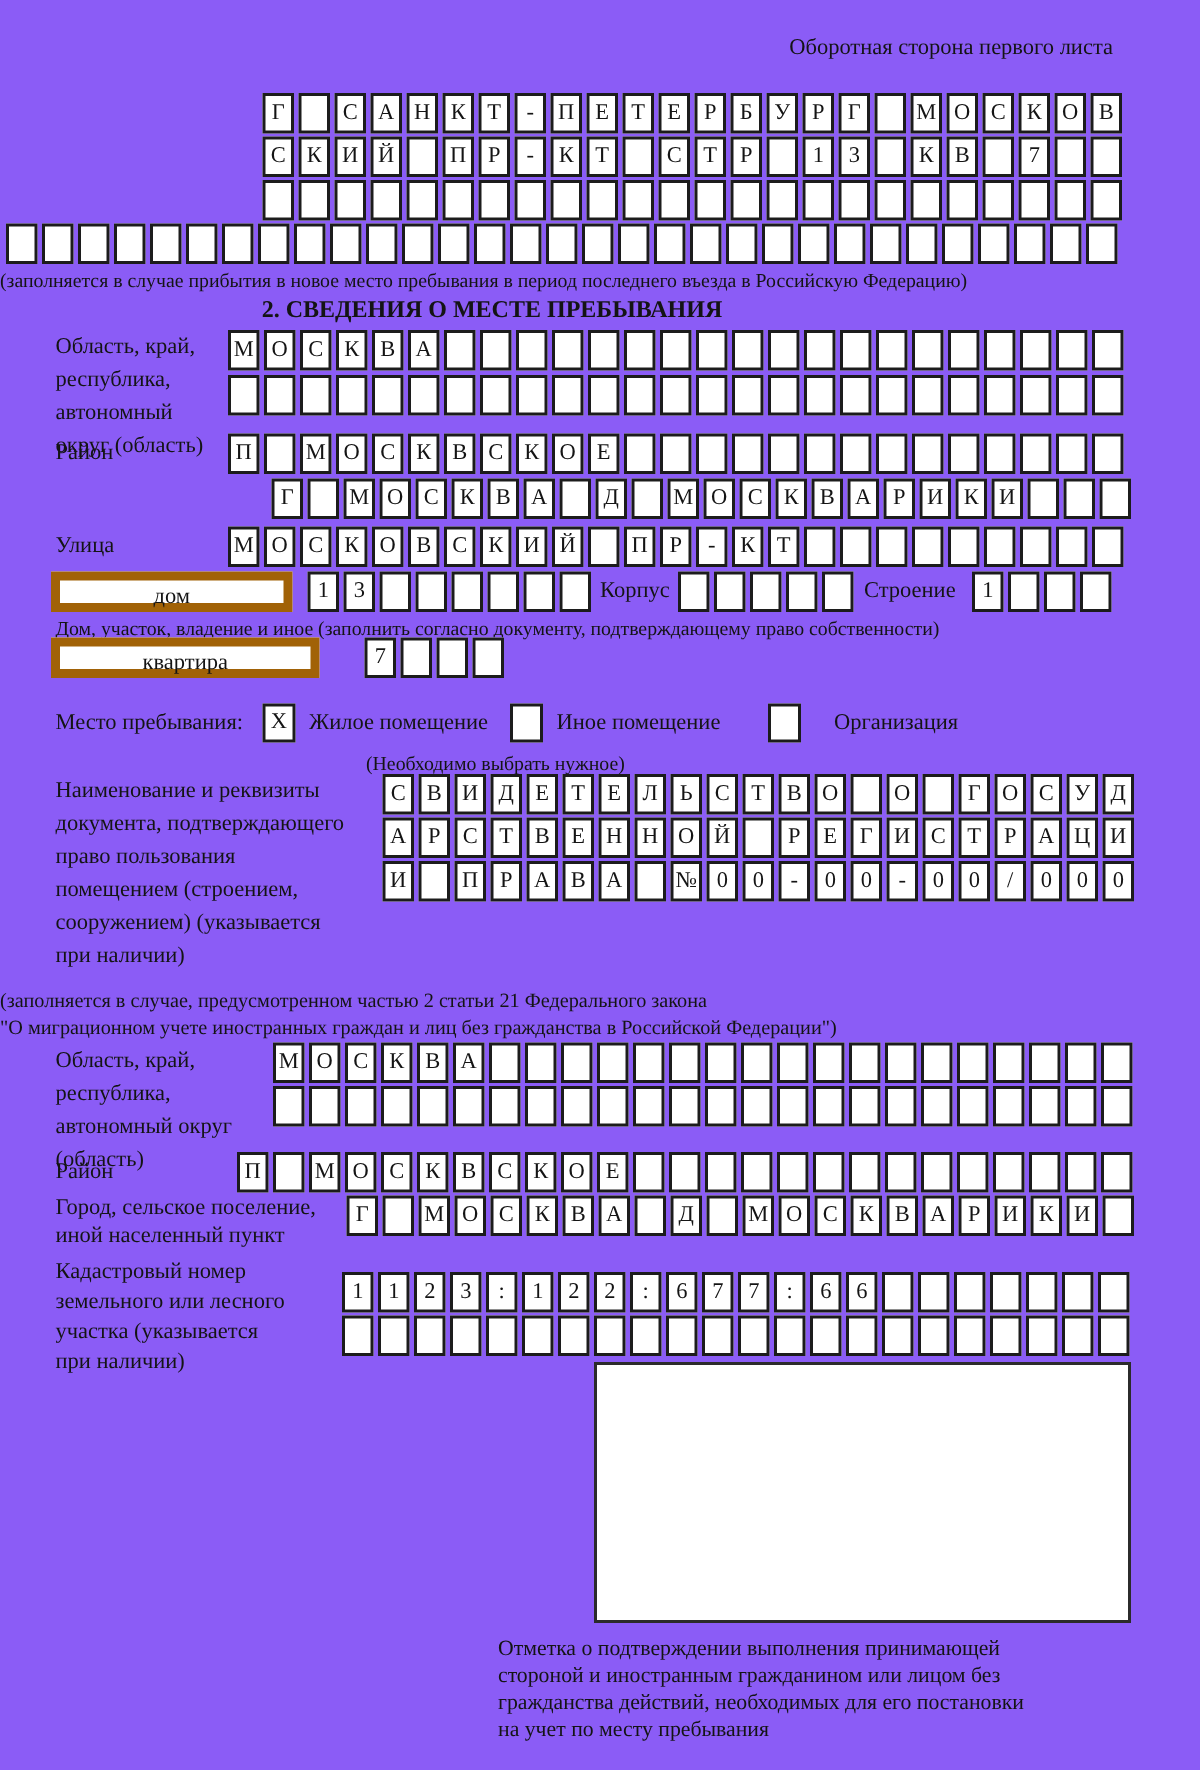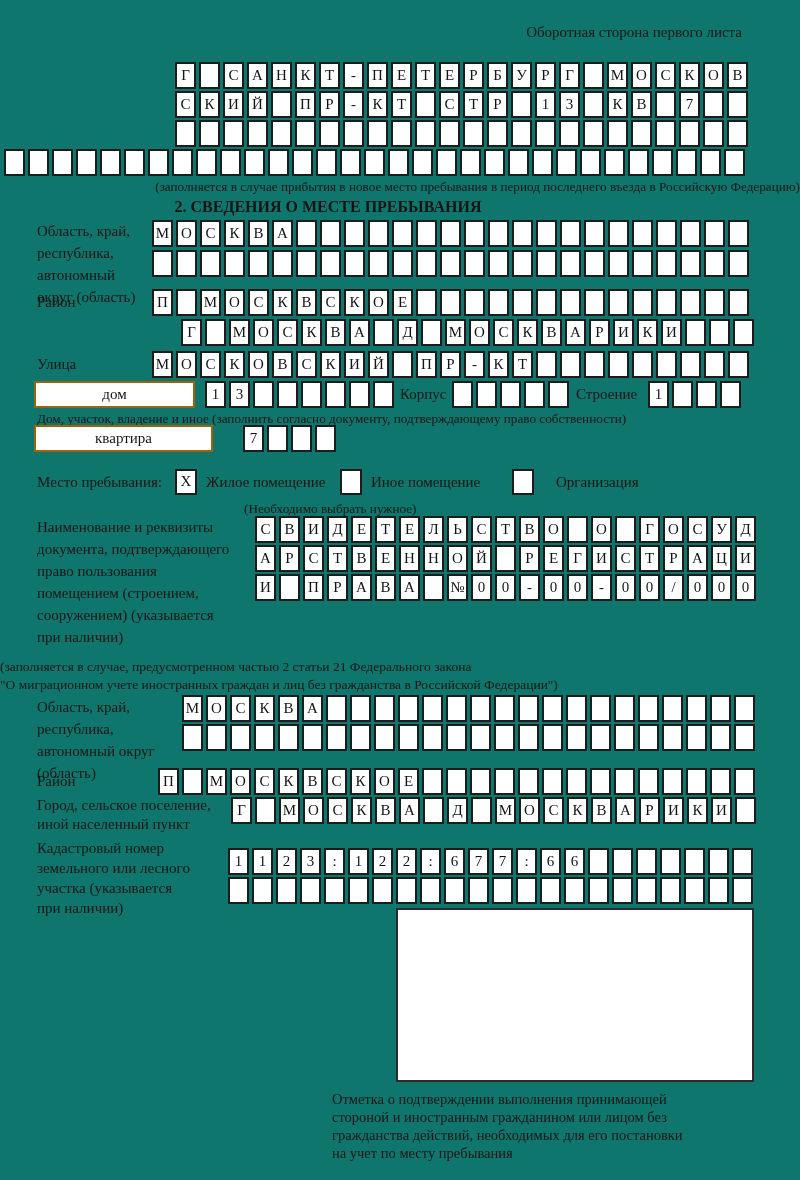--- a/index.html
+++ b/index.html
@@ -1,28 +1,28 @@
 <!DOCTYPE html>
 <html><head>
 <meta charset="utf-8">
 <style>
   html,body{margin:0;padding:0;background:#fff}
   body{width:800px;height:1180px;font-family:"Liberation Serif","DejaVu Serif",serif;color:#141414}
-  #form{position:relative;width:800px;height:1180px;overflow:hidden;background:#0f766e}
+  #form{position:relative;width:800px;height:1180px;overflow:hidden;background:#8b5cf6}
   .lbl{position:absolute;font-size:15px;line-height:21px;white-space:pre-line}
   .lh22{line-height:22px}
   .lh20{line-height:20px}
   .lh19{line-height:19px}
   .cellrow{position:absolute;display:flex;gap:3px}
   .cell{flex:none;width:21px;height:27px;box-sizing:border-box;border:2px solid #1c1c1c;
         font-size:15px;line-height:22px;text-align:center;background:#fff}
   .caption{position:absolute;font-size:13.2px;line-height:17px}
-  .centered{left:0;width:800px;text-align:right}
+  .centered{left:0;width:800px;text-align:left}
   .hdr{position:absolute;left:0;width:656px;text-align:center;font-weight:700;font-size:16px}
-  .wbox{position:absolute;box-sizing:border-box;height:27px;border:2px solid #a16207;
+  .wbox{position:absolute;box-sizing:border-box;height:27px;border:6px solid #a16207;
         font-size:15px;line-height:22px;text-align:center;background:#fff}
   .chk{position:absolute;width:22px;height:26px;box-sizing:border-box;border:2px solid #1c1c1c;
        font-size:15px;line-height:21px;text-align:center;background:#fff}
   .bigbox{position:absolute;box-sizing:border-box;border:2px solid #2b2b2b;background:#fff}
   .note{position:absolute;font-size:13.5px;line-height:18px;white-space:pre-line;text-align:left}
 </style>
 </head>
 <body>
 
 <div id="form">

